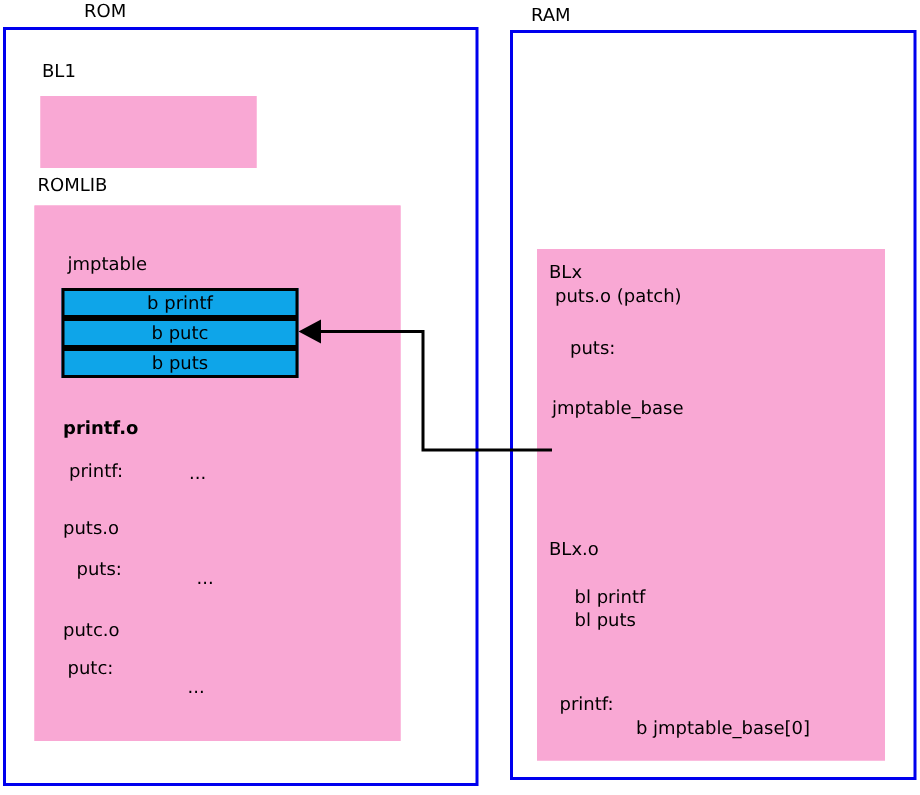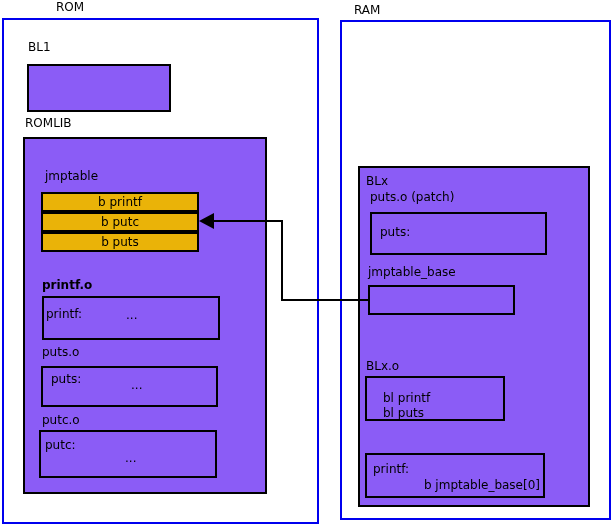--- a/index.html
+++ b/index.html
@@ -19,36 +19,36 @@
   }
   .abs { position: absolute; }
   .region {
     position: absolute;
     border: 2px solid #0000ee;
     box-sizing: border-box;
     background: #ffffff;
   }
   .box {
     position: absolute;
-    border: 2px solid #000000;
+    border: 2px solid #f9a8d4;
     box-sizing: border-box;
-    background: #8b5cf6;
+    background: #f9a8d4;
   }
   .lbl {
     position: absolute;
     white-space: nowrap;
     line-height: 14px;
   }
   .jmptable-row {
     border: 2px solid #000000;
     box-sizing: border-box;
     height: 20px;
     text-align: center;
     line-height: 16px;
-    background: #eab308;
+    background: #0ea5e9;
   }
   .blxo-line { line-height: 15px; white-space: nowrap; }
   #arrow-overlay {
     position: absolute;
     left: 0; top: 0;
     width: 613px; height: 530px;
     pointer-events: none;
   }
 </style>
 </head>

